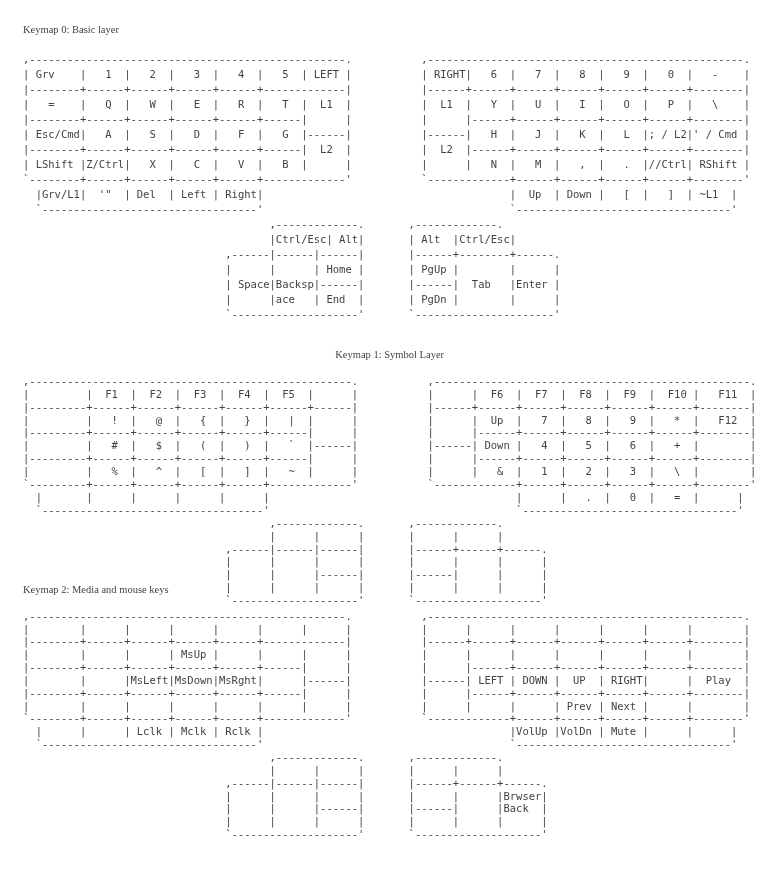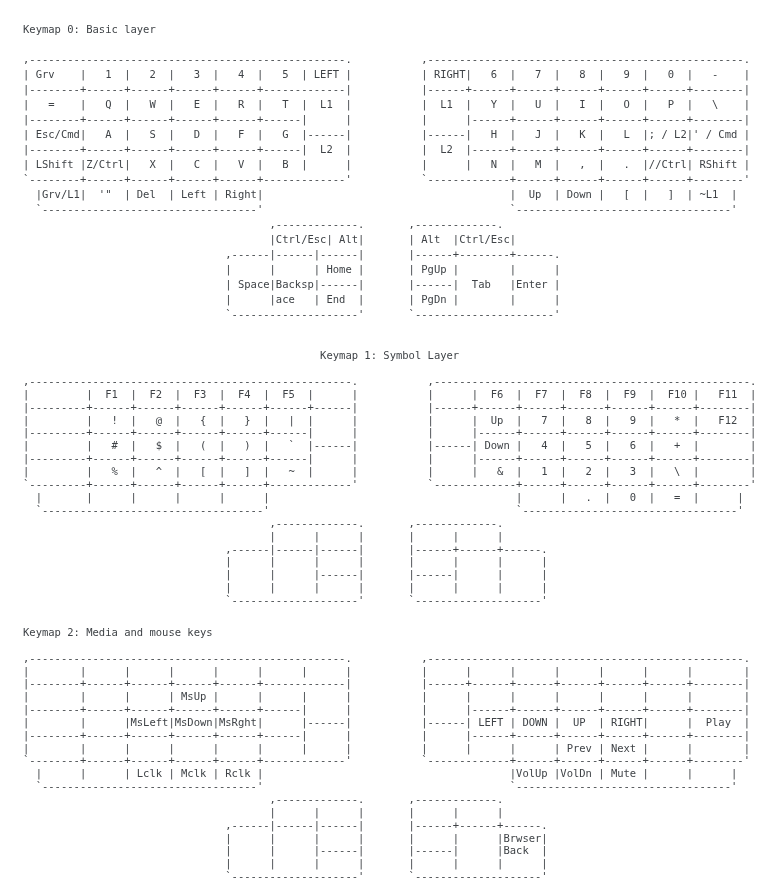--- a/index.html
+++ b/index.html
@@ -10,35 +10,36 @@
     background: var(--background, #ffffff);
     overflow: hidden;
     font-family: "DejaVu Sans Mono", "Liberation Mono", monospace;
     color: var(--text, #3f4347);
   }
   .keymap { position: absolute; left: 23px; }
   .keymap .title {
     font-size: 10.5px;
     white-space: pre;
     font-weight: normal;
+    font-family: Liberation Serif, serif;
   }
   .keymap .art {
     margin: 0;
     font-size: 10.5px;
     white-space: pre;
     letter-spacing: 0;
     font-family: inherit;
   }
   .keymap-0 { top: 22px; }
   .keymap-0 .title { line-height: 15px; height: 15px; }
   .keymap-0 .art { line-height: 15px; margin-top: 15px; }
   .keymap-1 { top: 349px; }
   .keymap-1 .title { line-height: 12.9px; height: 12.9px; text-align: center; }
   .keymap-1 .art { line-height: 12.9px; margin-top: 12.9px; }
-  .keymap-2 { top: 626px; }
+  .keymap-2 { top: 584px; }
   .keymap-2 .title { line-height: 12.85px; height: 12.85px; }
   .keymap-2 .art { line-height: 12.85px; margin-top: 12.85px; }
 </style>
 </head>
 <body>
 
 <div class="page">
 
   <section class="keymap keymap-0">
     <div class="title">Keymap 0: Basic layer</div>

